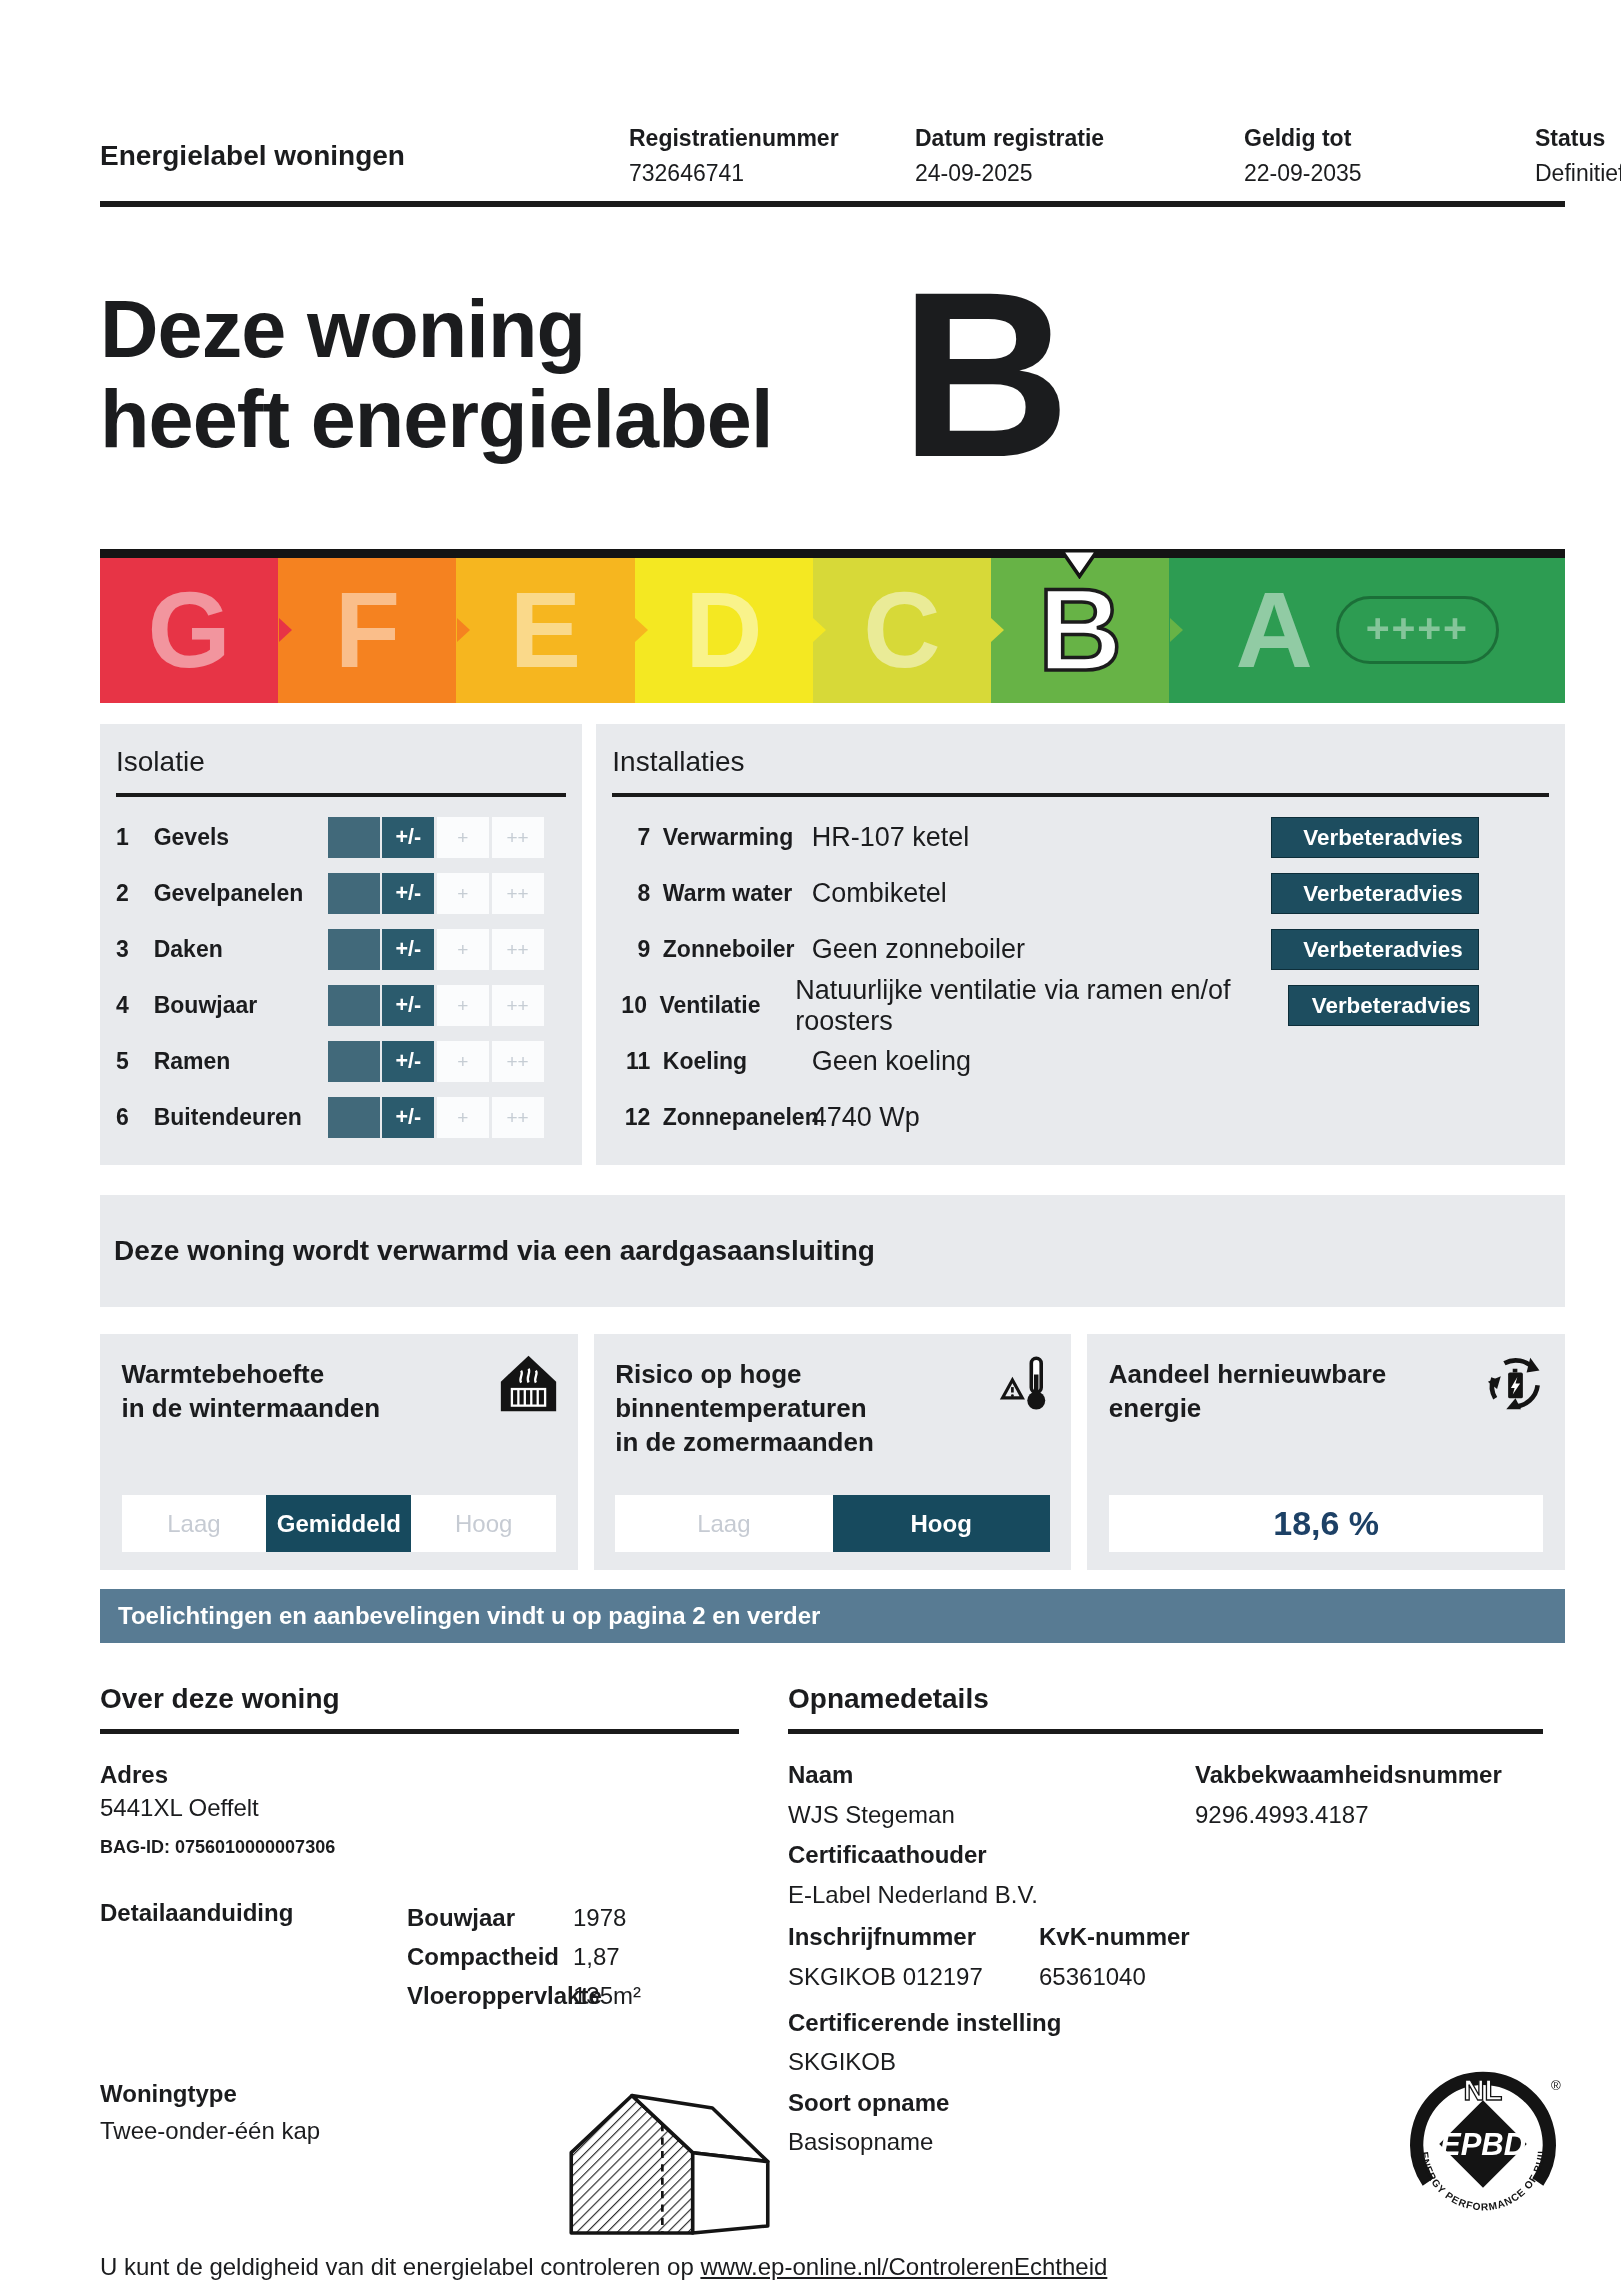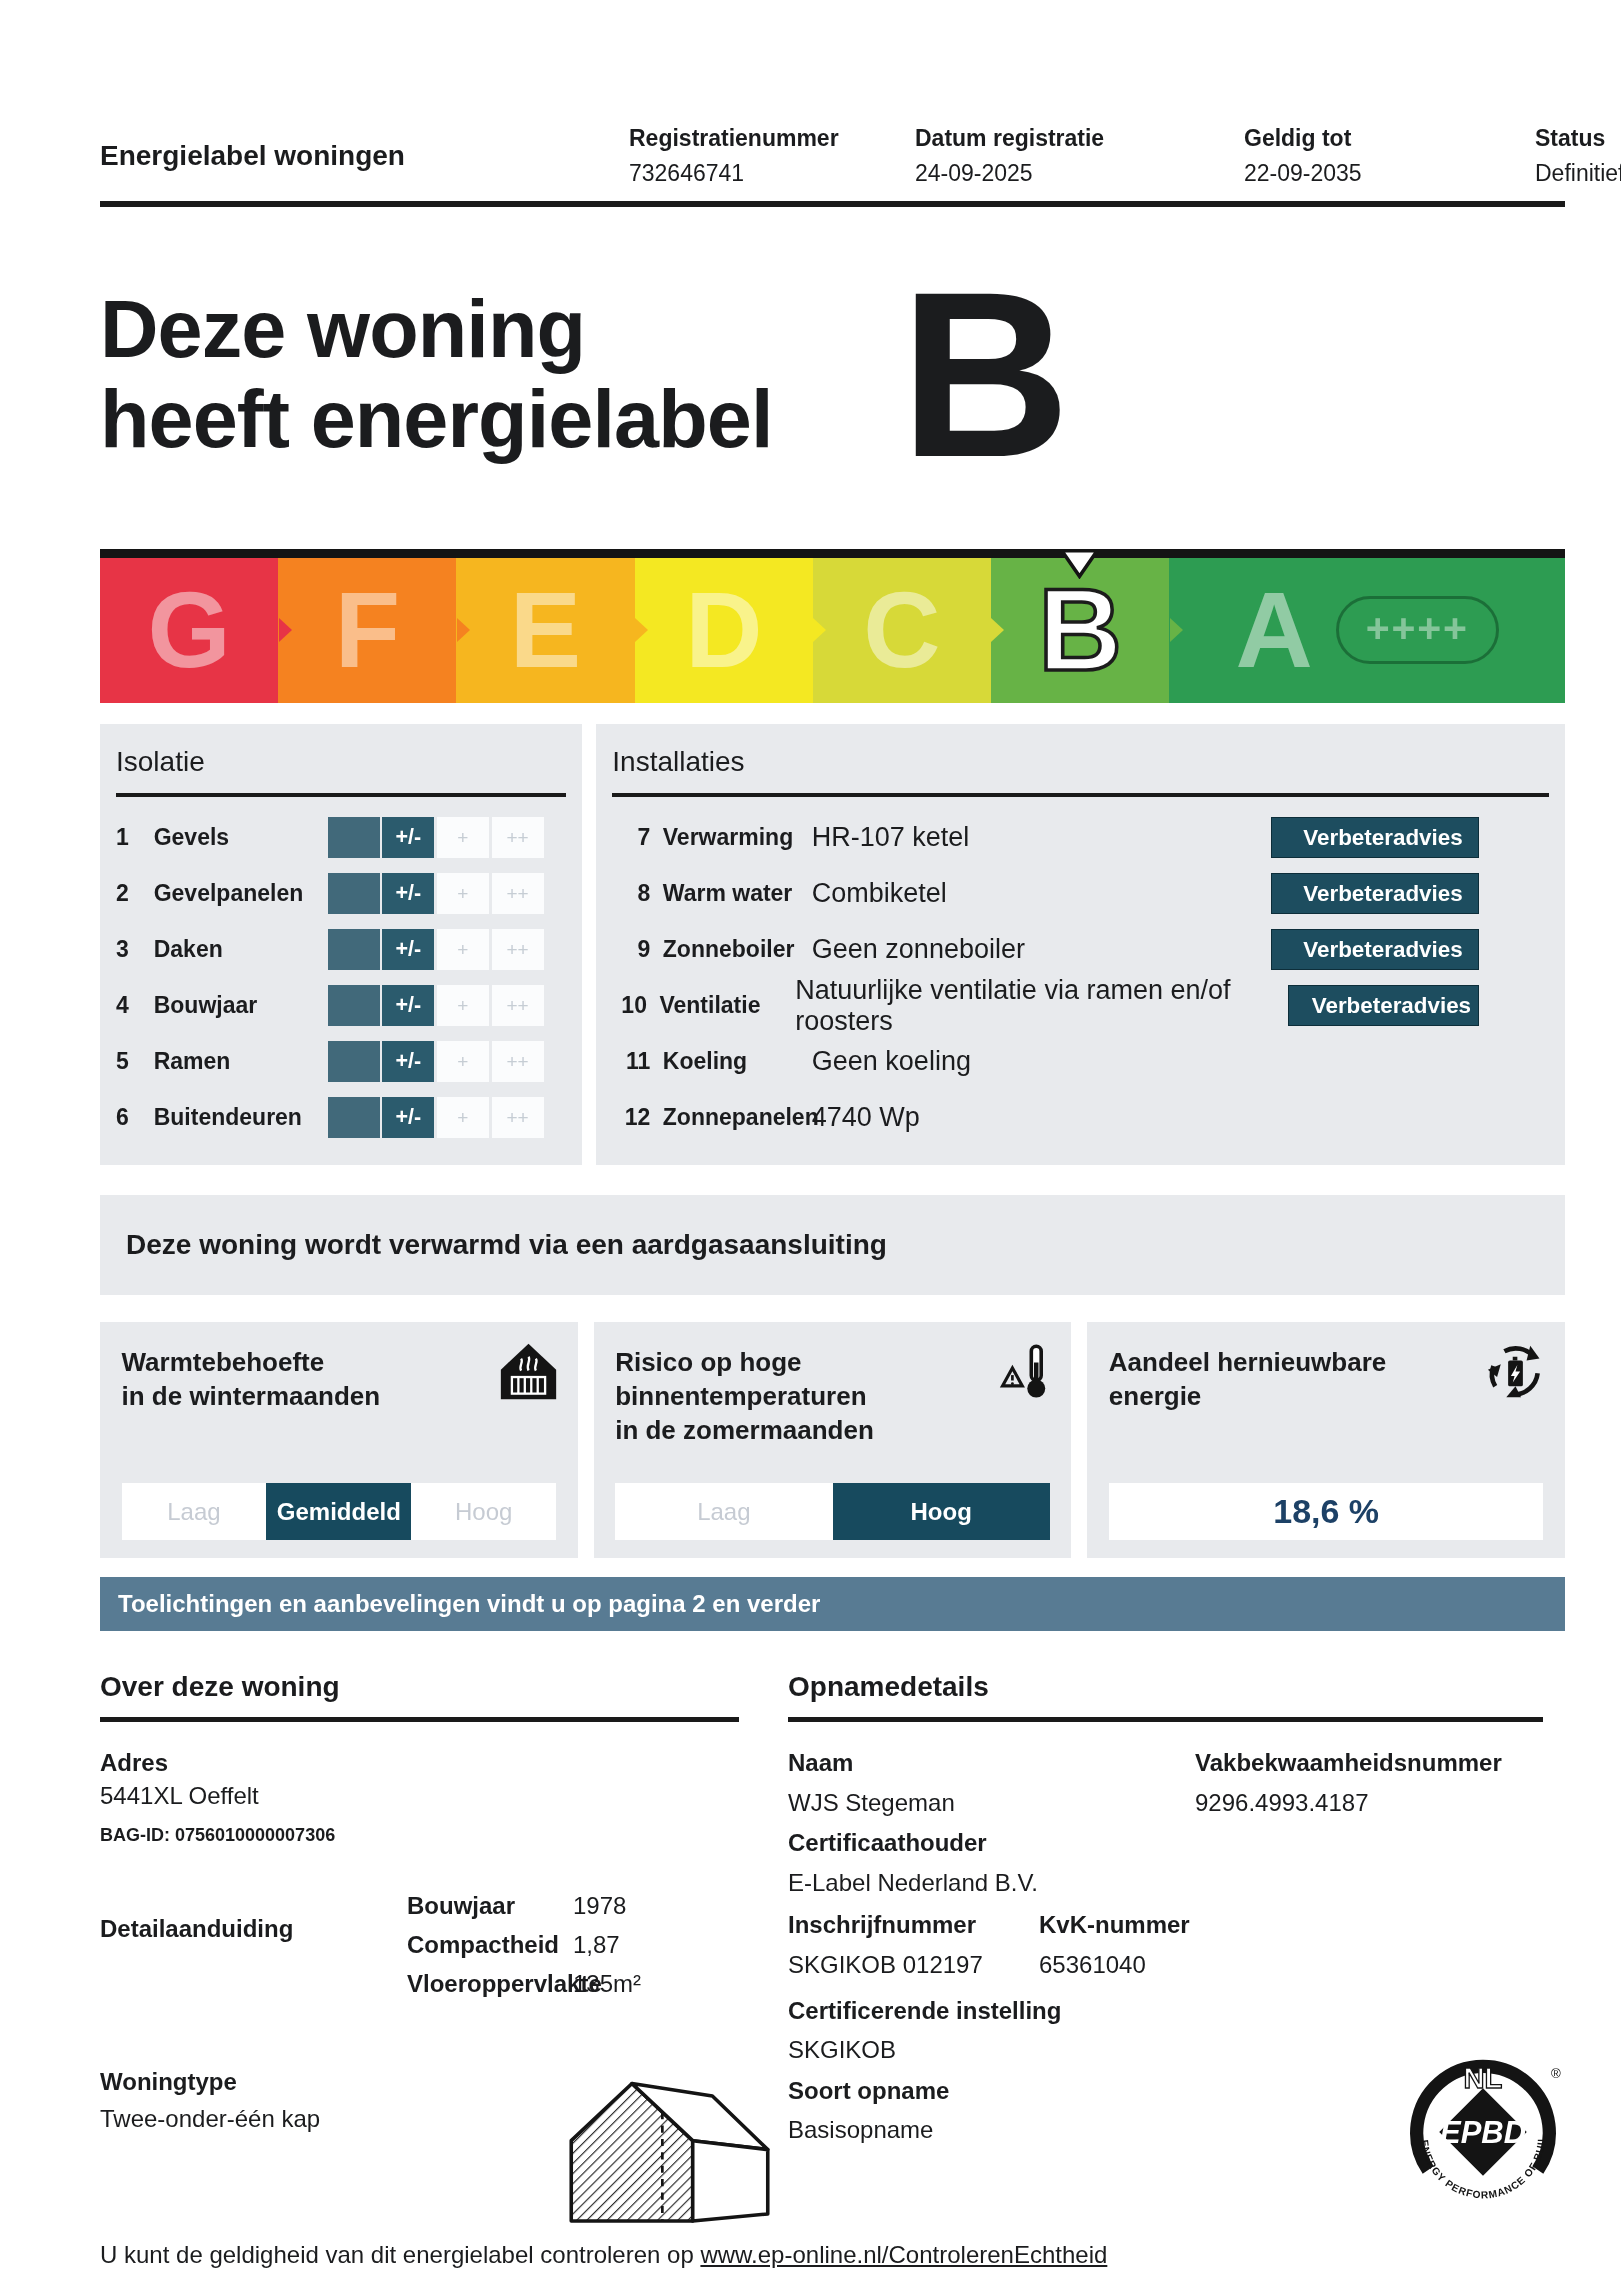--- a/index.html
+++ b/index.html
@@ -51,22 +51,22 @@
   .rc2 { background:#2b5b6d; color:#fff; font-weight:bold; }
   .rc3, .rc4 { background:#fbfcfd; color:#c6cdd4; font-size:19px; }
   .ins-row .row-num { width:38px; text-align:right; }
   .ins-row .ins-label { width:149px; font-size:23px; font-weight:bold; margin-left:12.5px; }
   .ins-row .ins-value { font-size:27px; }
   .advice-btn { margin-left:auto; margin-right:70px; width:208px; height:41px;
                 background:#1d4d5f; border:1.8px solid #0d2e3a; color:#fff;
                 font-family:"Liberation Sans", sans-serif; font-size:22.4px; font-weight:bold;padding-left:16px; }
 
   
-  .gas-banner { margin-top:30px; height:100px; background:#e8eaed; display:flex; align-items:center;
-                padding-left:26px; font-size:28px; font-weight:bold; }
+  .gas-banner { margin-top:30px; height:112px; background:#e8eaed; display:flex; align-items:center;
+                padding-left:14px; font-size:28px; font-weight:bold; }
 
   
   .boxes { display:grid; grid-template-columns:1fr 1fr 1fr; gap:16px; margin-top:27px; height:236px; }
   .ibox { background:#e8eaed; position:relative; padding:23px 21.5px 18px; display:flex; flex-direction:column; }
   .ibox-title { font-size:26px; font-weight:bold; line-height:34px; }
   .ibox-icon { position:absolute; top:19.7px; right:19.7px; }
   .segctl { margin-top:auto; height:57px; background:#fff; display:flex; }
   .segopt { flex:1; display:flex; align-items:center; justify-content:center; font-size:24px; color:#c6cbd3; }
   .segopt.sel { background:#174a5e; color:#fff; font-weight:bold; }
   .pctbox { margin-top:auto; height:57px; background:#fff; display:flex; align-items:center; justify-content:center;
@@ -80,21 +80,21 @@
   .details { position:relative; margin-top:40px; height:564px; }
   .col-left  { position:absolute; left:0; top:0; width:639px; }
   .col-right { position:absolute; left:688px; top:0; width:755px; }
   .sec-title { font-size:28px; font-weight:bold; }
   .sec-rule { height:4.5px; background:#1a1a1a; margin-top:14.3px; }
   .flabel { font-size:24px; font-weight:bold; }
   .fvalue { font-size:24px; }
   .mt30 { margin-top:27px; } .mt10 { margin-top:9px; } .mt6 { margin-top:5.4px; }
   .bag { font-size:18px; font-weight:bold; margin-top:14.3px; }
   .detail-row { display:flex; margin-top:41px; }
-  .detail-row > .flabel { width:307px;margin-top:28px; }
+  .detail-row > .flabel { width:307px; }
   .facts { width:331px; }
   .fact-row { display:flex; height:39px; align-items:center; }
   .fact-row .flabel { width:166px; }
   .wtype { margin-top:64px; }
   .grid2 { display:grid; grid-template-columns:407px 1fr; }
   .pair .fvalue { margin-top:11.6px; }
   .mt14 { margin-top:12.5px; } .mt16 { margin-top:14.3px; } .mt20 { margin-top:18px; }
   .house-illu { position:absolute; left:453px; top:400px; }
   .epbd { position:absolute; left:1299px; top:377px; }
 

